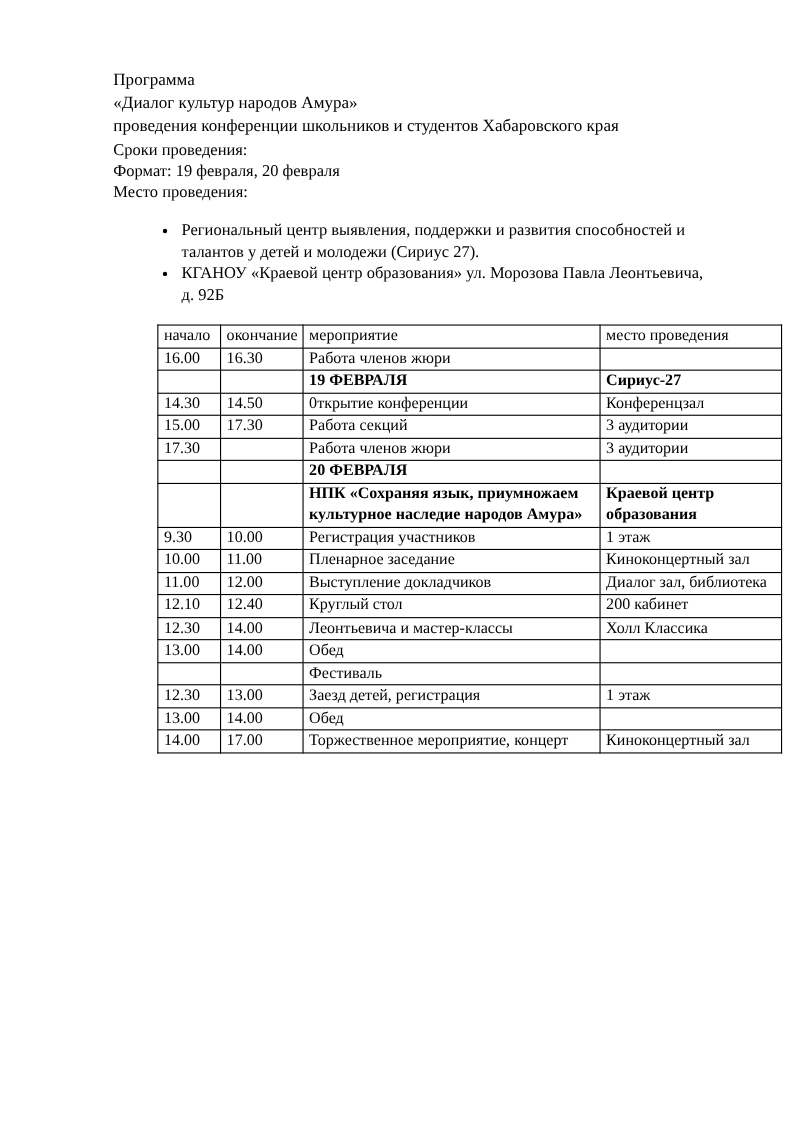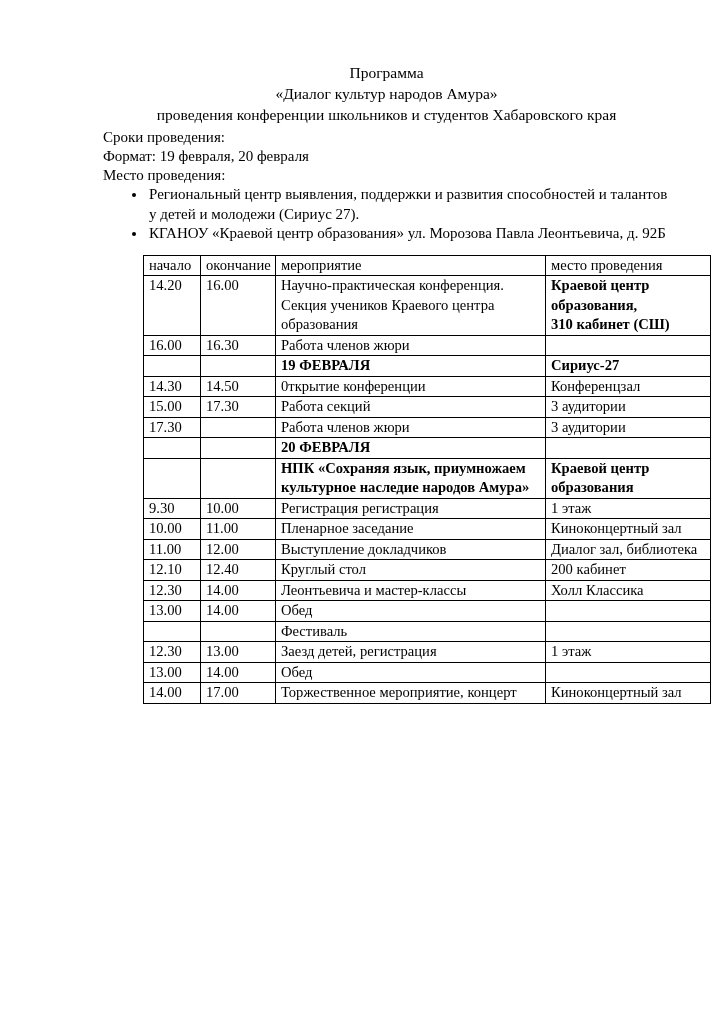--- a/index.html
+++ b/index.html
@@ -10,35 +10,35 @@
     margin: 0 auto;
     background: #ffffff;
     box-sizing: border-box;
     padding: 62px 54px 0 103px;
     font-family: "Liberation Serif", serif;
     color: #000000;
     overflow: hidden;
   }
   .content { width: 567px; }
 
-  .title-block { text-align: center; }
+  .title-block { }
   .title-line {
     font-size: 15.5px;
     line-height: 21px;
     white-space: nowrap;
   }
 
   .info-block { margin-top: 3px; }
   .info-line {
     font-size: 15px;
     line-height: 19px;
   }
 
   ul.bullets {
-    margin: 0;
+    margin: 16px;
     padding-left: 44px;
   }
   ul.bullets li {
     font-size: 15px;
     line-height: 19.5px;
     padding-left: 2px;
   }
 
   table.schedule {
     margin-top: 11px;
@@ -95,30 +95,20 @@
       <thead>
         <tr>
           <th>начало</th>
           <th>окончание</th>
           <th>мероприятие</th>
           <th>место проведения</th>
         </tr>
       </thead>
       <tbody>
           <tr>
-            <td>14.20</td>
-            <td>16.00</td>
-            <td>Научно-практическая конференция.
-Секция учеников Краевого центра
-образования</td>
-            <td class="bold">Краевой центр
-образования,
-310 кабинет (СШ)</td>
-          </tr>
-          <tr>
             <td>16.00</td>
             <td>16.30</td>
             <td>Работа членов жюри</td>
             <td></td>
           </tr>
           <tr>
             <td></td>
             <td></td>
             <td class="bold">19 ФЕВРАЛЯ</td>
             <td class="bold">Сириус-27</td>
@@ -151,21 +141,21 @@
             <td></td>
             <td></td>
             <td class="bold">НПК «Сохраняя язык, приумножаем
 культурное наследие народов Амура»</td>
             <td class="bold">Краевой центр
 образования</td>
           </tr>
           <tr>
             <td>9.30</td>
             <td>10.00</td>
-            <td>Регистрация регистрация</td>
+            <td>Регистрация участников</td>
             <td>1 этаж</td>
           </tr>
           <tr>
             <td>10.00</td>
             <td>11.00</td>
             <td>Пленарное заседание</td>
             <td>Киноконцертный зал</td>
           </tr>
           <tr>
             <td>11.00</td>

